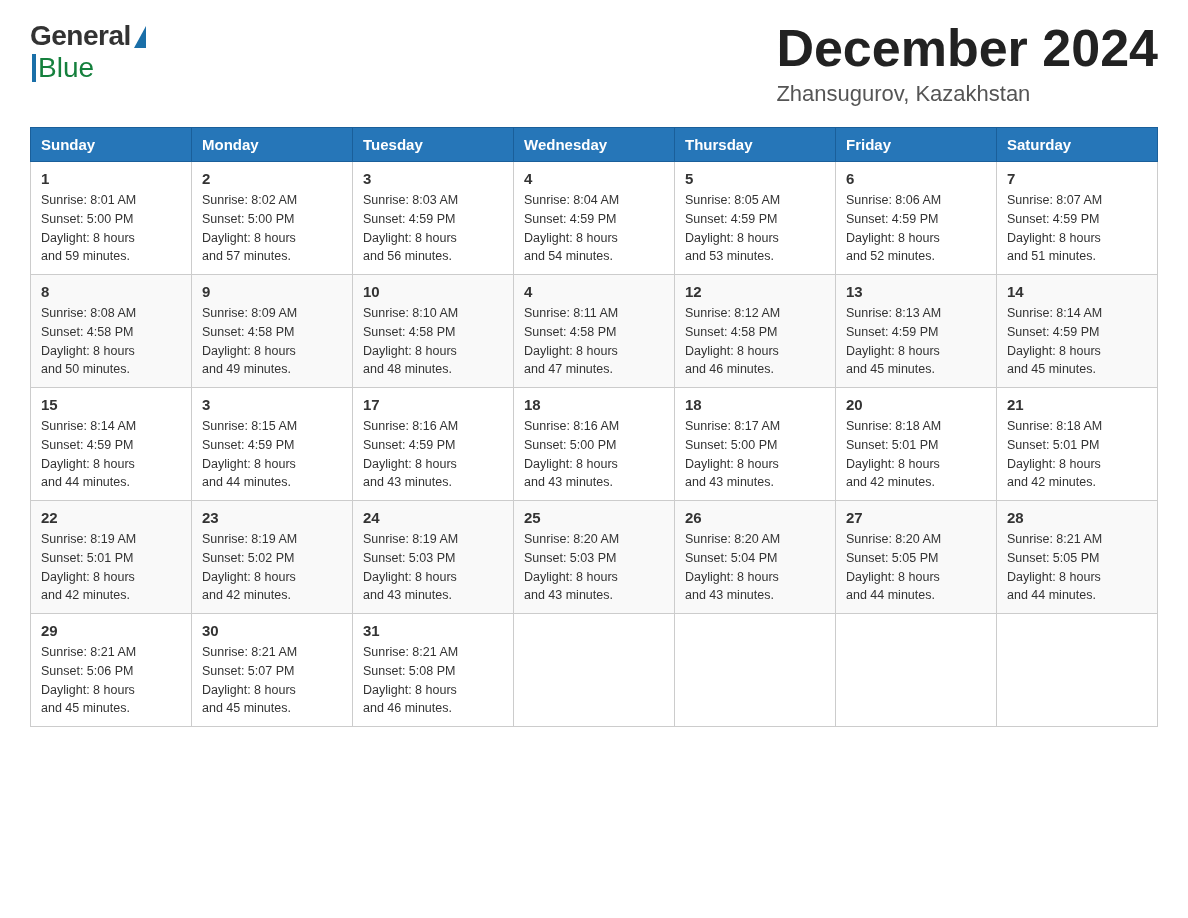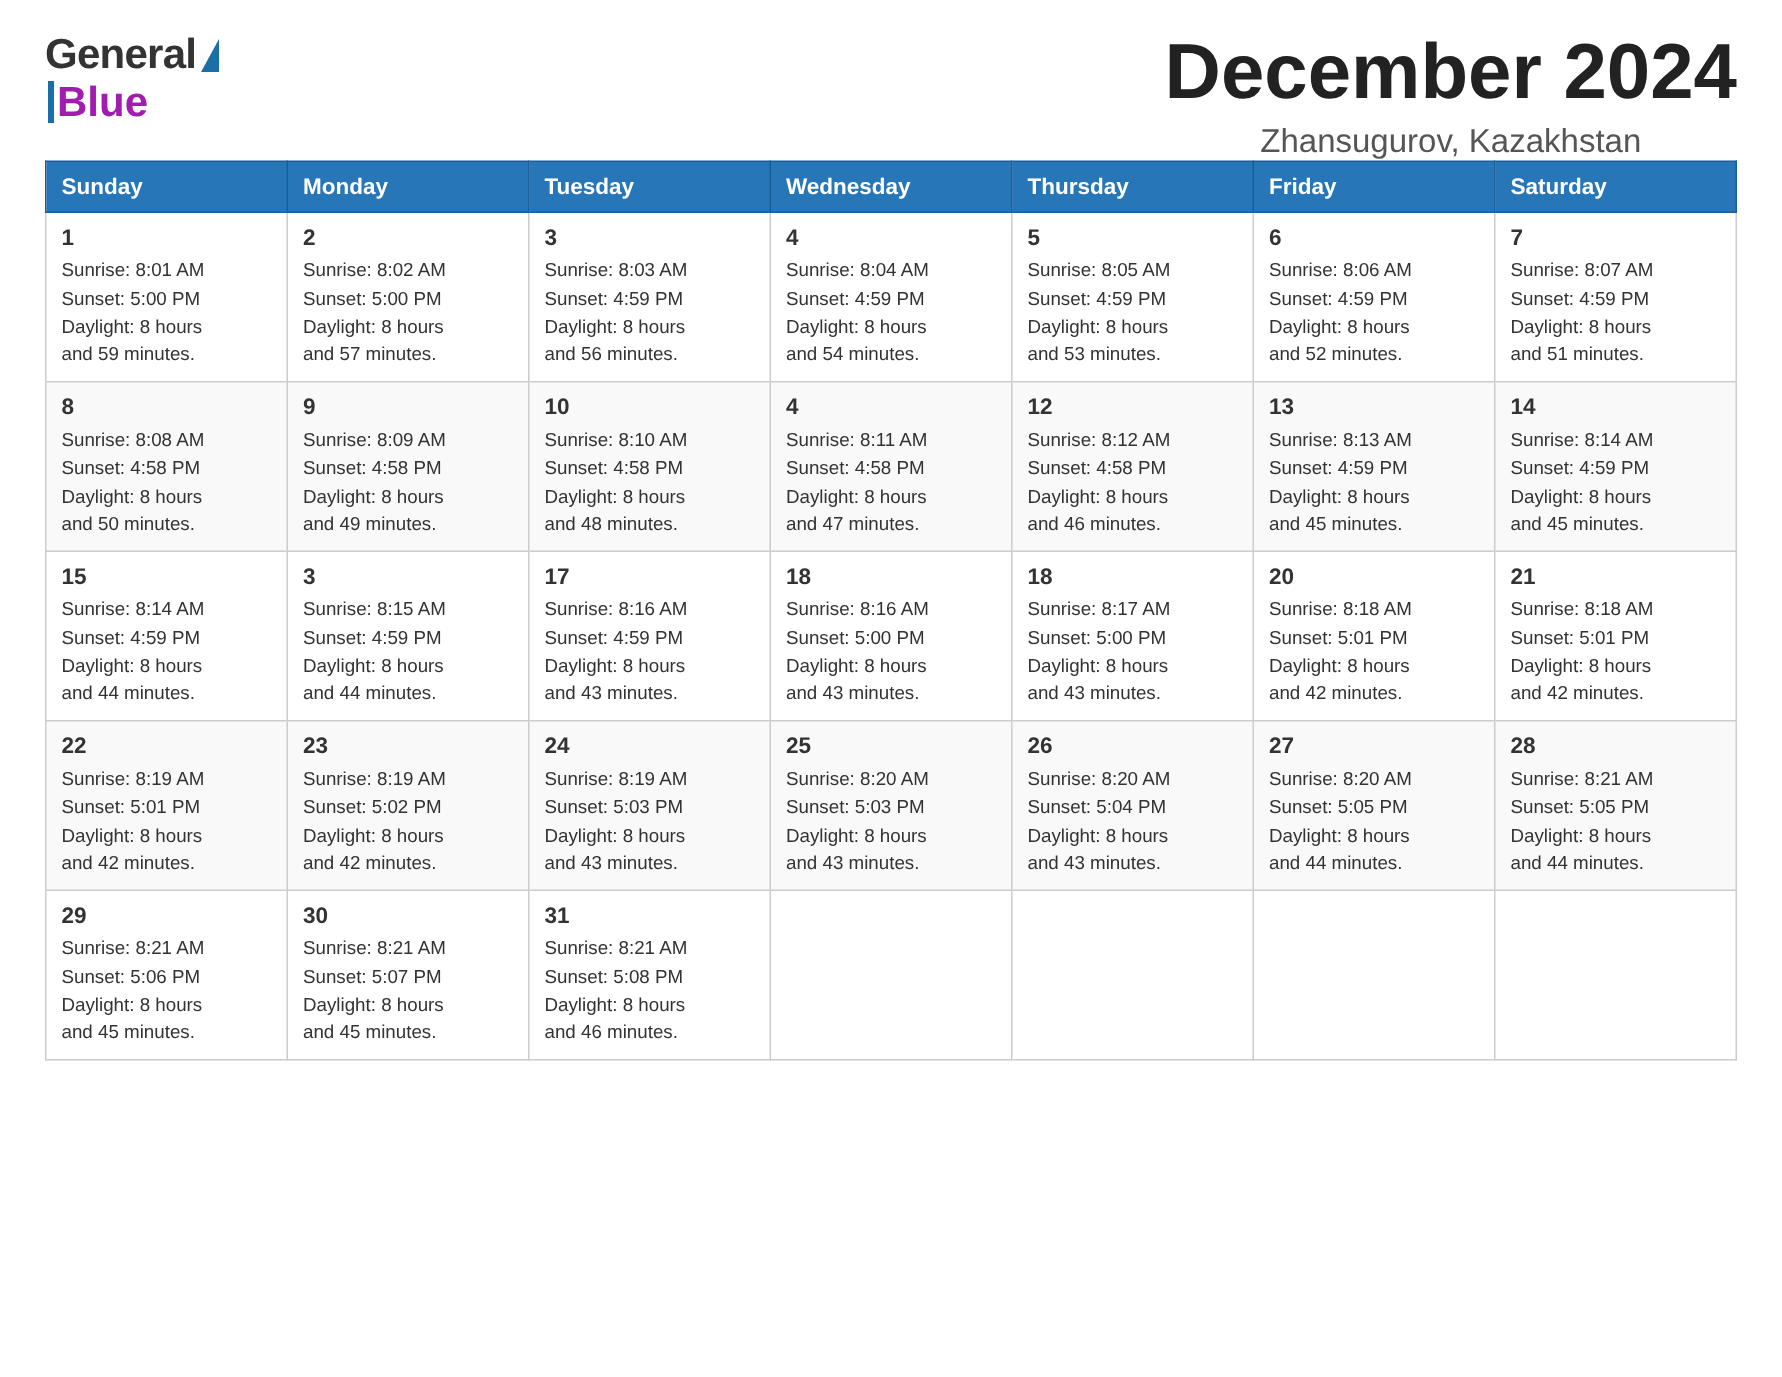--- a/index.html
+++ b/index.html
@@ -7,20 +7,21 @@
       font-family: Arial, sans-serif;
       background: #ffffff;
       padding: 20px 30px;
       width: 1188px;
       min-height: 918px;
     }
     .header {
       display: flex;
       justify-content: space-between;
       align-items: flex-start;
+      margin-bottom: 20px;
     }
     .logo {
       display: flex;
       flex-direction: column;
       align-items: flex-start;
     }
     .logo-general {
       font-size: 28px;
       font-weight: bold;
       color: #333;
@@ -29,26 +30,26 @@
     .logo-triangle {
       width: 0;
       height: 0;
       border-left: 12px solid transparent;
       border-bottom: 22px solid #1a6fa8;
       margin-left: 3px;
       margin-bottom: -2px;
     }
     .logo-blue {
       font-size: 28px;
-      font-weight: bold;
-      color: #a21caf;
+      font-weight: normal;
+      color: #15803d;
       margin-left: -2px;
     }
     .title-section {
-      text-align: center;
+      text-align: left;
     }
     .month-title {
       font-size: 52px;
       font-weight: bold;
       color: #222;
       line-height: 1.1;
     }
     .location {
       font-size: 22px;
       color: #555;

